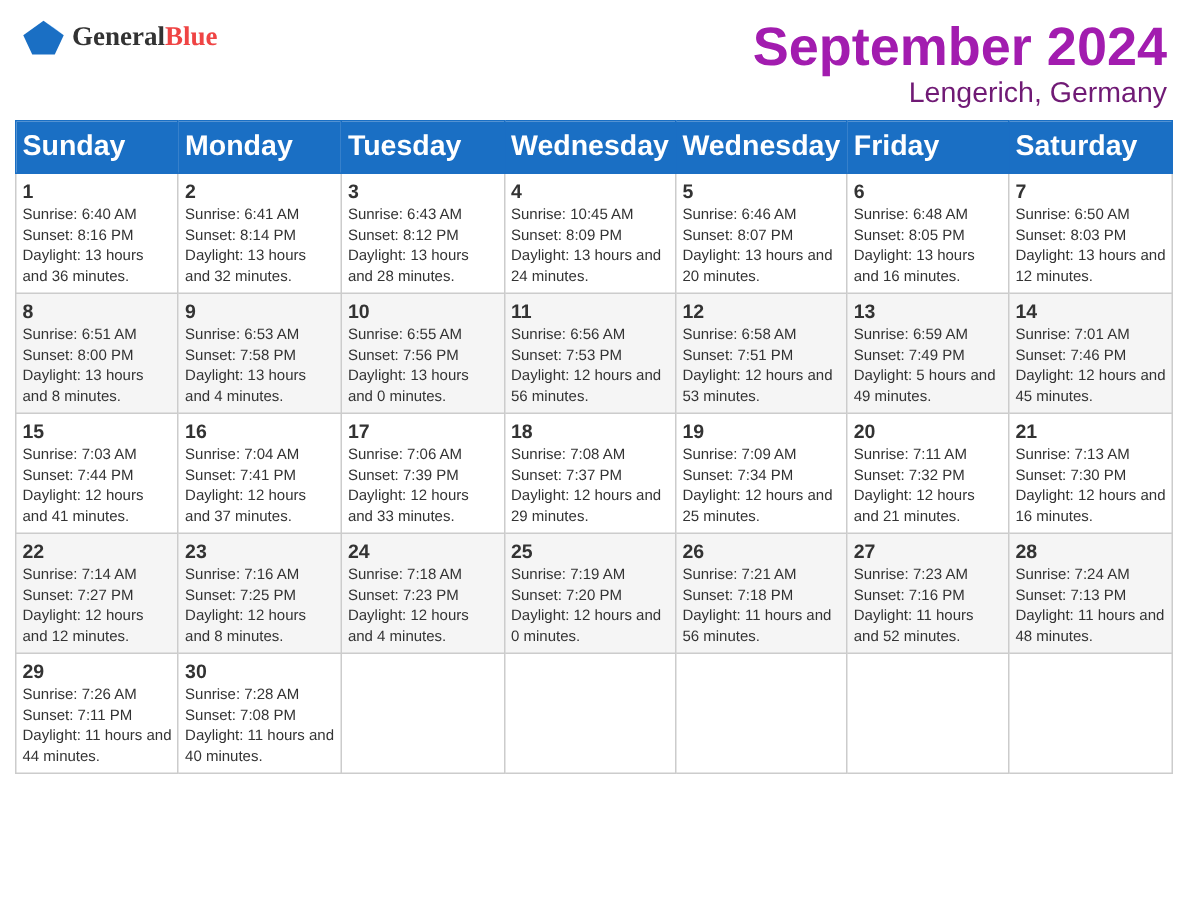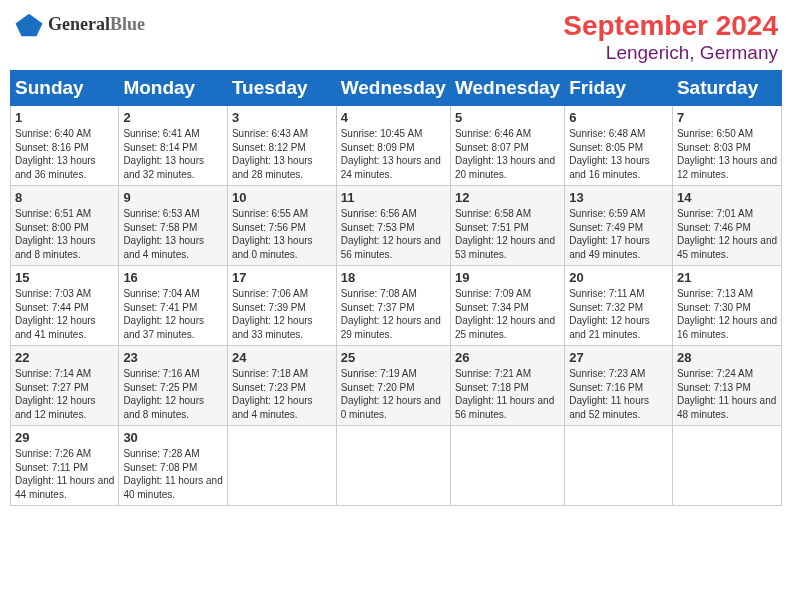--- a/index.html
+++ b/index.html
@@ -28,33 +28,33 @@
       font-family: Liberation Serif, serif;
     }
     .logo-general {
       font-size: 18px;
       font-weight: bold;
       color: #333;
     }
     .logo-blue {
       font-size: 18px;
       font-weight: bold;
-      color: #737373;
+      color: #ef4444;
     }
     .logo-icon {
       width: 30px;
       height: 30px;
     }
     .title-block {
       text-align: right;
     }
     .month-title {
-      font-size: 28px;
-      font-weight: bold;
-      color: #ef4444;
+      font-size: 36px;
+      font-weight: bold;
+      color: #a21caf;
     }
     .location {
       font-size: 19px;
       color: #701a75;
     }
     table {
       width: 100%;
       border-collapse: collapse;
       font-size: 11px;
     }
@@ -173,21 +173,21 @@
         <td>
           <span class="day-num">11</span>
           <div class="day-info"><span>Sunrise: 6:56 AM</span><br><span>Sunset: 7:53 PM</span><br><span>Daylight: 12 hours and 56 minutes.</span></div>
         </td>
         <td>
           <span class="day-num">12</span>
           <div class="day-info"><span>Sunrise: 6:58 AM</span><br><span>Sunset: 7:51 PM</span><br><span>Daylight: 12 hours and 53 minutes.</span></div>
         </td>
         <td>
           <span class="day-num">13</span>
-          <div class="day-info"><span>Sunrise: 6:59 AM</span><br><span>Sunset: 7:49 PM</span><br><span>Daylight: 17 hours and 49 minutes.</span></div>
+          <div class="day-info"><span>Sunrise: 6:59 AM</span><br><span>Sunset: 7:49 PM</span><br><span>Daylight: 5 hours and 49 minutes.</span></div>
         </td>
         <td>
           <span class="day-num">14</span>
           <div class="day-info"><span>Sunrise: 7:01 AM</span><br><span>Sunset: 7:46 PM</span><br><span>Daylight: 12 hours and 45 minutes.</span></div>
         </td>
       </tr>
       <tr>
         <td>
           <span class="day-num">15</span>
           <div class="day-info"><span>Sunrise: 7:03 AM</span><br><span>Sunset: 7:44 PM</span><br><span>Daylight: 12 hours and 41 minutes.</span></div>

